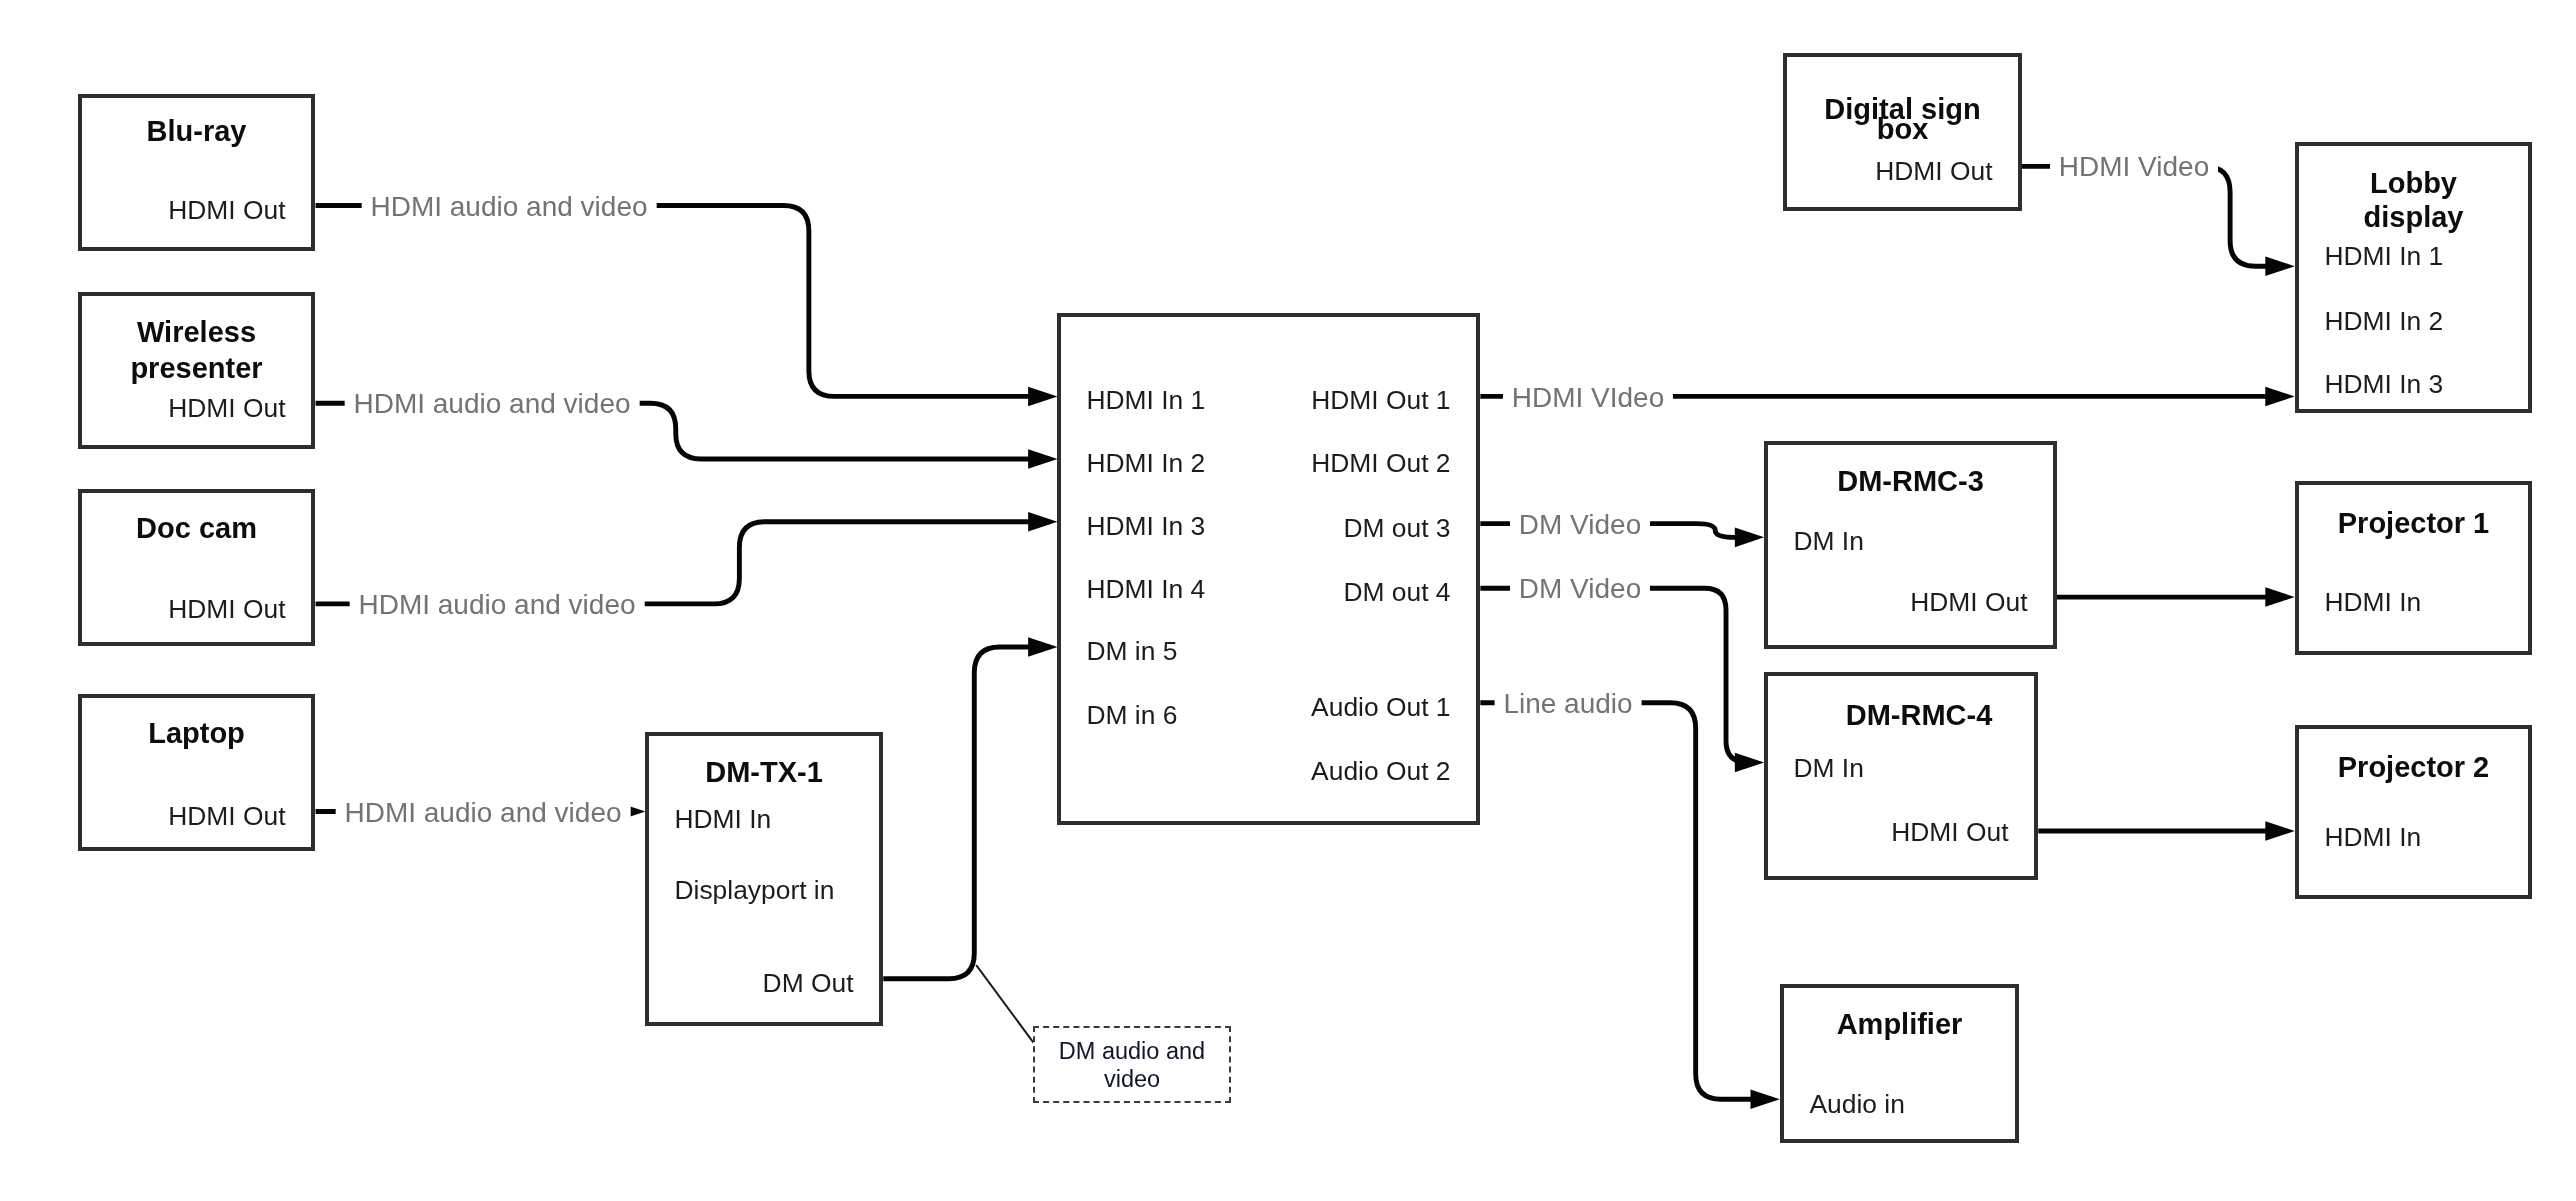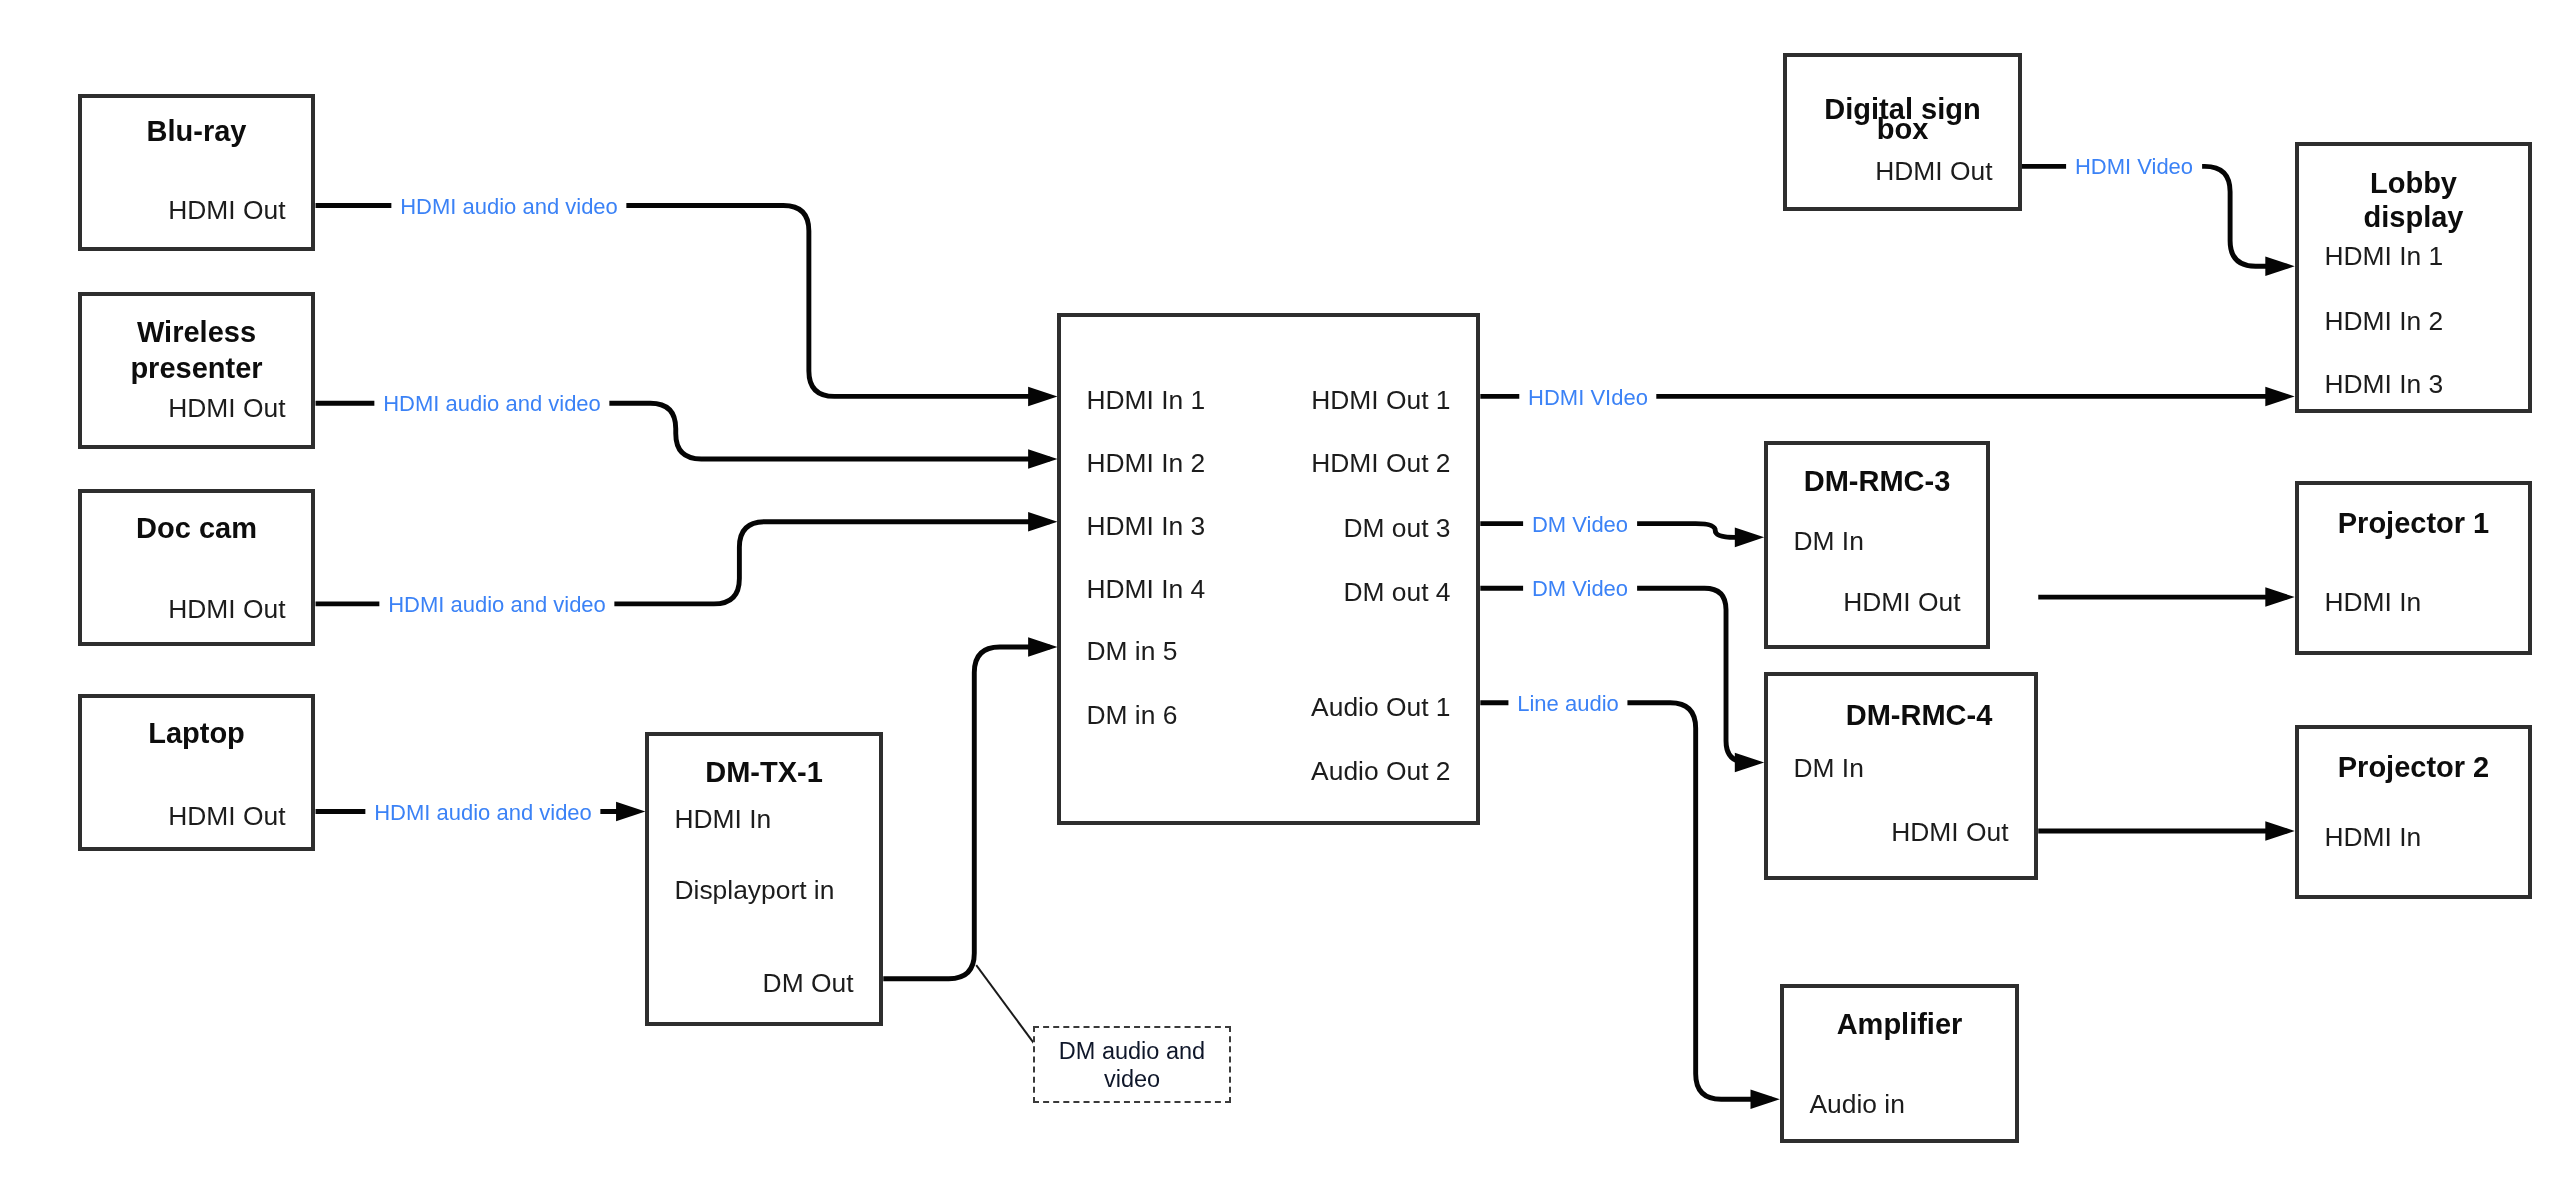--- a/index.html
+++ b/index.html
@@ -37,22 +37,22 @@
     color:#1c1c1c;
     white-space:nowrap;
   }
   .port.pl{left:25.5px;text-align:left;}
   .port.pr{right:25.5px;text-align:right;}
   .elabel{
     position:absolute;
     transform:translate(-50%,-50%);
     background:#ffffff;
     padding:0 8.8px;
-    font-size:22px;line-height:29px;
-    color:#3b82f6;
+    font-size:28px;line-height:29px;
+    color:#737373;
     white-space:nowrap;
     z-index:3;
   }
   .notetext{
     width:166px;
     text-align:center;
     font-size:23.5px;line-height:28px;
     color:#0f172a;
   }
 </style>
@@ -134,21 +134,21 @@
   </div>
 
   <div class="box" style="left:2295px;top:142px;width:237px;height:271px;">
     <div class="title" style="top:21.5px;">Lobby</div>
     <div class="title" style="top:56px;">display</div>
     <div class="port pl" style="top:97px;">HDMI In 1</div>
     <div class="port pl" style="top:162px;">HDMI In 2</div>
     <div class="port pl" style="top:225px;">HDMI In 3</div>
   </div>
 
-  <div class="box" style="left:1764px;top:441px;width:226px;height:208px;">
+  <div class="box" style="left:1764px;top:441px;width:293px;height:208px;">
     <div class="title" style="top:20.6px;">DM-RMC-3</div>
     <div class="port pl" style="top:83px;">DM In</div>
     <div class="port pr" style="top:144px;">HDMI Out</div>
   </div>
 
   <div class="box" style="left:2295px;top:481px;width:237px;height:174px;">
     <div class="title" style="top:22.5px;">Projector 1</div>
     <div class="port pl" style="top:104px;">HDMI In</div>
   </div>
 

